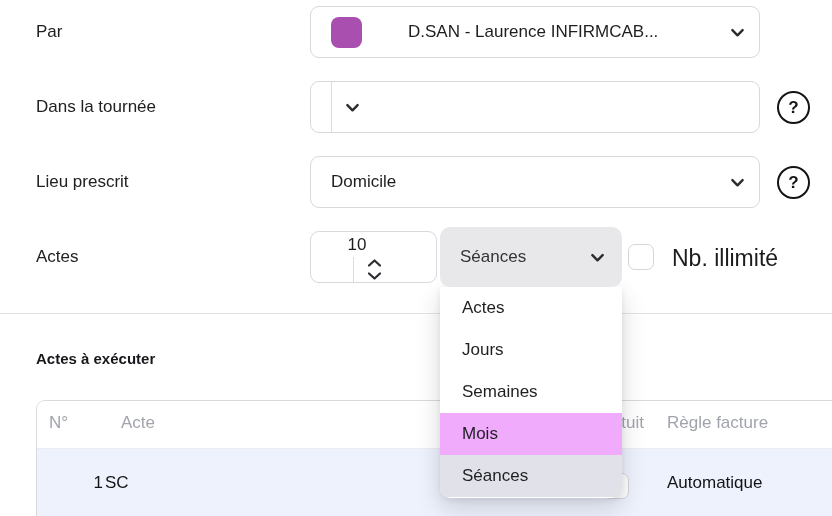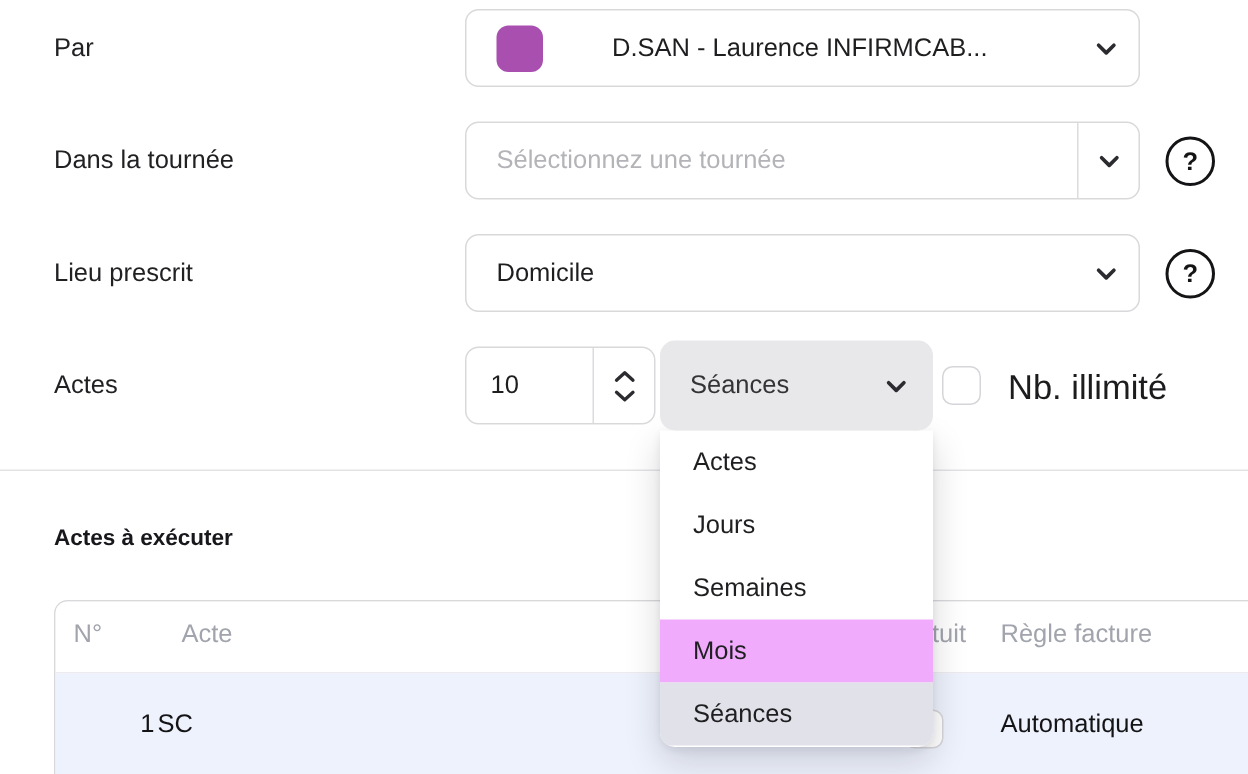--- a/index.html
+++ b/index.html
@@ -56,21 +56,21 @@
     left: 777px; width: 33px; height: 33px;
     border: 2.6px solid #141416;
     border-radius: 50%;
     display: flex; align-items: center; justify-content: center;
     font-size: 17px; font-weight: 700; color: #141416;
     background: #fff;
     cursor: pointer;
   }
 
   
-  .num-box { left: 310px; top: 231px; width: 127px; height: 52px; }
+  .num-box { left: 310px; top: 231px; width: 127px; height: 52px; flex-direction: column; }
   .num-input {
     width: 84px; height: 100%;
     border: none; outline: none;
     background: transparent;
     font-family: inherit; font-size: 17px; color: #1e1e20;
     padding-left: 16px;
   }
   .stepper {
     width: 42px; height: 100%;
     border-left: 1px solid #dcdcdf;
@@ -172,21 +172,20 @@
   <span class="value">D.SAN - Laurence INFIRMCAB...</span>
   <span class="chev-wrap chev-end">
     <svg width="17" height="17" viewBox="0 0 16 16">
         <path d="M3.2 5.8l4.8 4.8 4.8-4.8" fill="none" stroke="#2c2c30" stroke-width="2.3" stroke-linecap="round" stroke-linejoin="round"></path>
       </svg>
   </span>
 </div>
 
 <div class="abs field-label" style="top:95px">Dans la tournée</div>
 <div class="abs box select" style="top:81px">
-  <span class="placeholder">Sélectionnez une tournée</span>
   <span class="right-section">
     <svg width="17" height="17" viewBox="0 0 16 16">
         <path d="M3.2 5.8l4.8 4.8 4.8-4.8" fill="none" stroke="#2c2c30" stroke-width="2.3" stroke-linecap="round" stroke-linejoin="round"></path>
       </svg>
   </span>
 </div>
 <div class="abs help-icon" style="top:91px">
   <span>?</span>
 </div>
 

